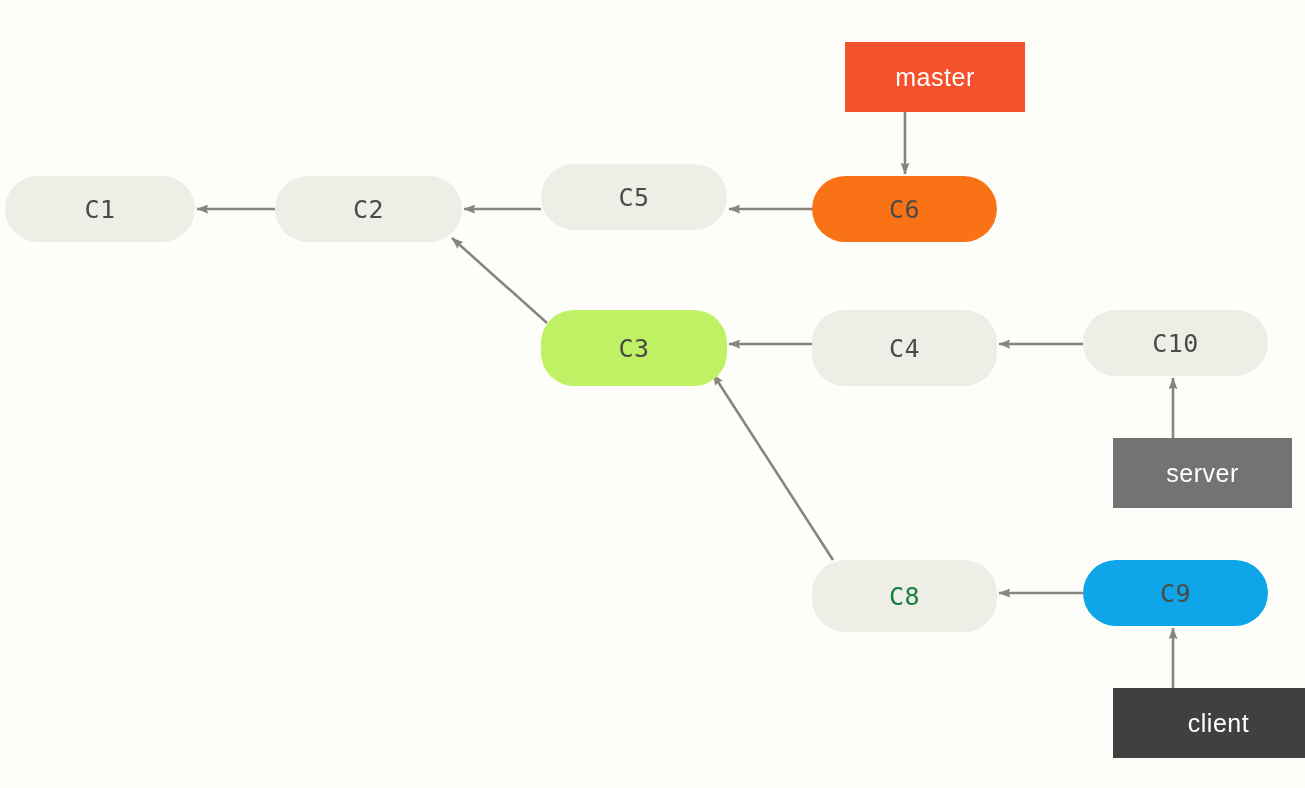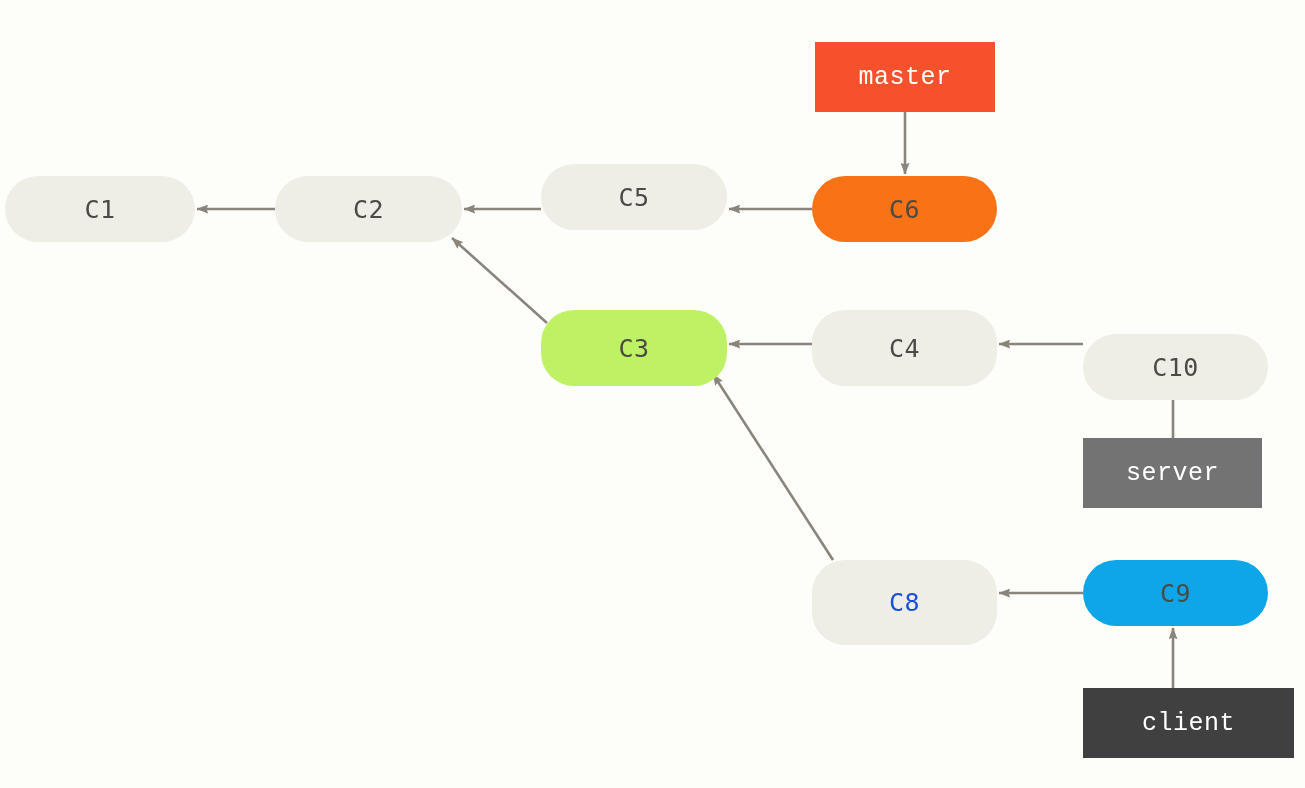--- a/index.html
+++ b/index.html
@@ -41,24 +41,25 @@
     letter-spacing: 0.5px;
     box-sizing: border-box;
   }
   .branch {
     position: absolute;
     background: #f4512c;
     display: flex;
     align-items: center;
     justify-content: center;
     color: #ffffff;
-    font-family: Liberation Mono, monospace;
+    font-family: Liberation Sans, sans-serif;
     font-size: 25px;
     letter-spacing: 0.5px;
     box-sizing: border-box;
+    margin-left: 30px;
   }
 </style>
 </head>
 <body style="background: rgb(253, 253, 250);">
 
 <div id="diagram">
 
   <svg id="edges" viewBox="0 0 1305 788" width="1305" height="788" xmlns="http://www.w3.org/2000/svg">
     <defs>
       <marker id="arrowhead" markerWidth="12" markerHeight="9" refX="11.2" refY="4.5" orient="auto" markerUnits="userSpaceOnUse">
@@ -80,22 +81,22 @@
       </g>
   </svg>
 
   <div id="commit-layer">
       <div class="commit" style="left: 5px; top: 176px; width: 190px; height: 66px; background: rgb(238, 238, 230); color: rgb(76, 74, 68); border-radius: 33px;">C1</div>
       <div class="commit" style="left: 275px; top: 176px; width: 187px; height: 66px; background: rgb(238, 238, 230); color: rgb(76, 74, 68); border-radius: 33px;">C2</div>
       <div class="commit" style="left: 541px; top: 164px; width: 186px; height: 66px; background: rgb(238, 238, 230); color: rgb(76, 74, 68); border-radius: 33px;">C5</div>
       <div class="commit" style="left: 812px; top: 176px; width: 185px; height: 66px; background: #f97316; color: rgb(76, 74, 68); border-radius: 33px;">C6</div>
       <div class="commit" style="left: 541px; top: 310px; width: 186px; height: 76px; background: #bef264; color: rgb(76, 74, 68); border-radius: 33px;">C3</div>
       <div class="commit" style="left: 812px; top: 310px; width: 185px; height: 76px; background: rgb(238, 238, 230); color: rgb(76, 74, 68); border-radius: 33px;">C4</div>
-      <div class="commit" style="left: 1083px; top: 310px; width: 185px; height: 66px; background: rgb(238, 238, 230); color: rgb(76, 74, 68); border-radius: 33px; margin-top: 24px;">C10</div>
-      <div class="commit" style="left: 812px; top: 560px; width: 185px; height: 85px; background: rgb(238, 238, 230); color: #1d4ed8; border-radius: 33px;">C8</div>
+      <div class="commit" style="left: 1083px; top: 310px; width: 185px; height: 66px; background: rgb(238, 238, 230); color: rgb(76, 74, 68); border-radius: 33px;">C10</div>
+      <div class="commit" style="left: 812px; top: 560px; width: 185px; height: 72px; background: rgb(238, 238, 230); color: #15803d; border-radius: 33px;">C8</div>
       <div class="commit" style="left: 1083px; top: 560px; width: 185px; height: 66px; background: #0ea5e9; color: rgb(76, 74, 68); border-radius: 33px;">C9</div>
     </div>
   <div id="branch-layer">
       <div class="branch" style="left: 815px; top: 42px; width: 180px; height: 70px; background: rgb(244, 81, 44); color: rgb(255, 255, 255);">master</div>
       <div class="branch" style="left: 1083px; top: 438px; width: 179px; height: 70px; background: #737373; color: rgb(255, 255, 255);">server</div>
       <div class="branch" style="left: 1083px; top: 688px; width: 211px; height: 70px; background: #404040; color: rgb(255, 255, 255);">client</div>
     </div>
 
 </div>
 

